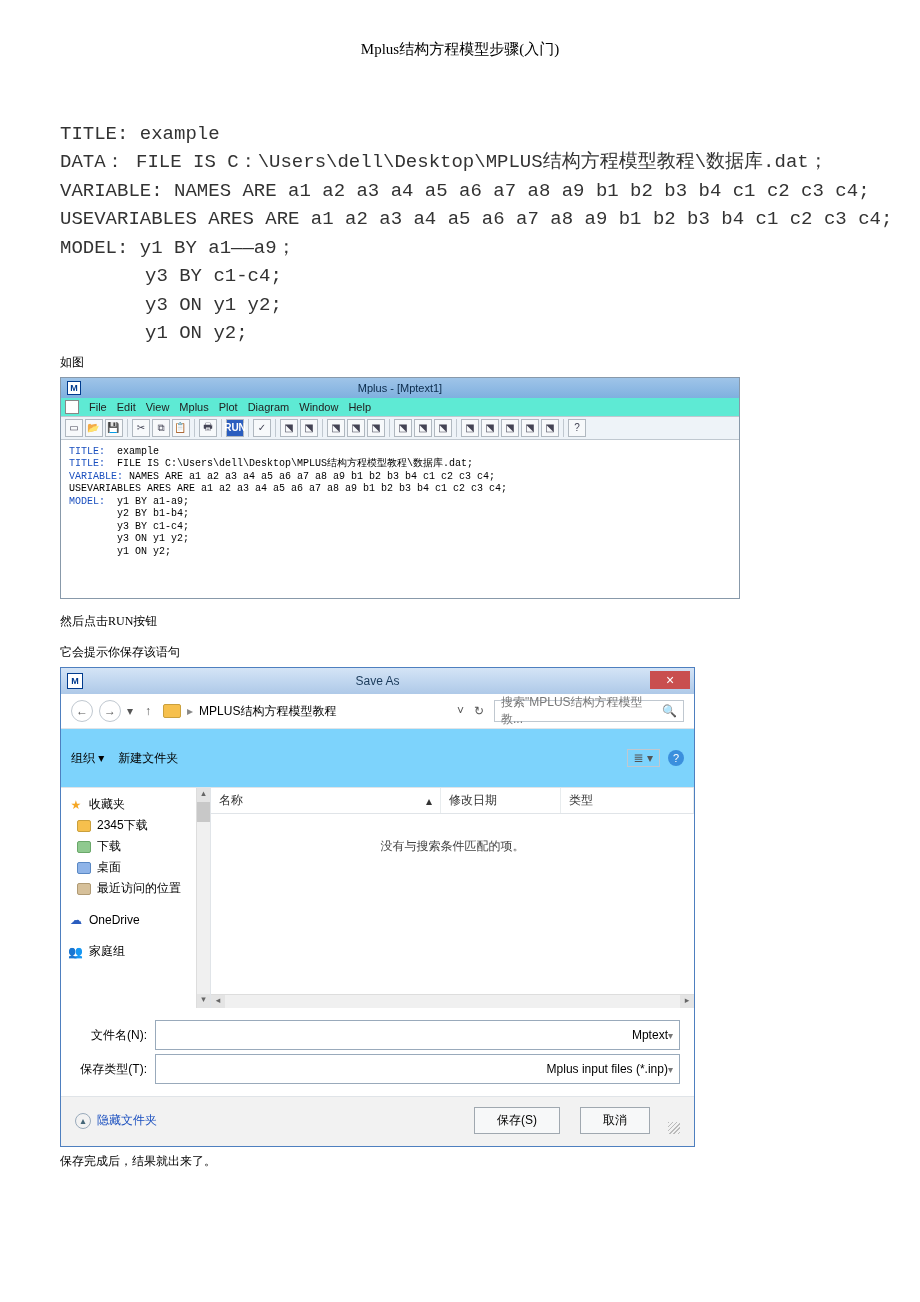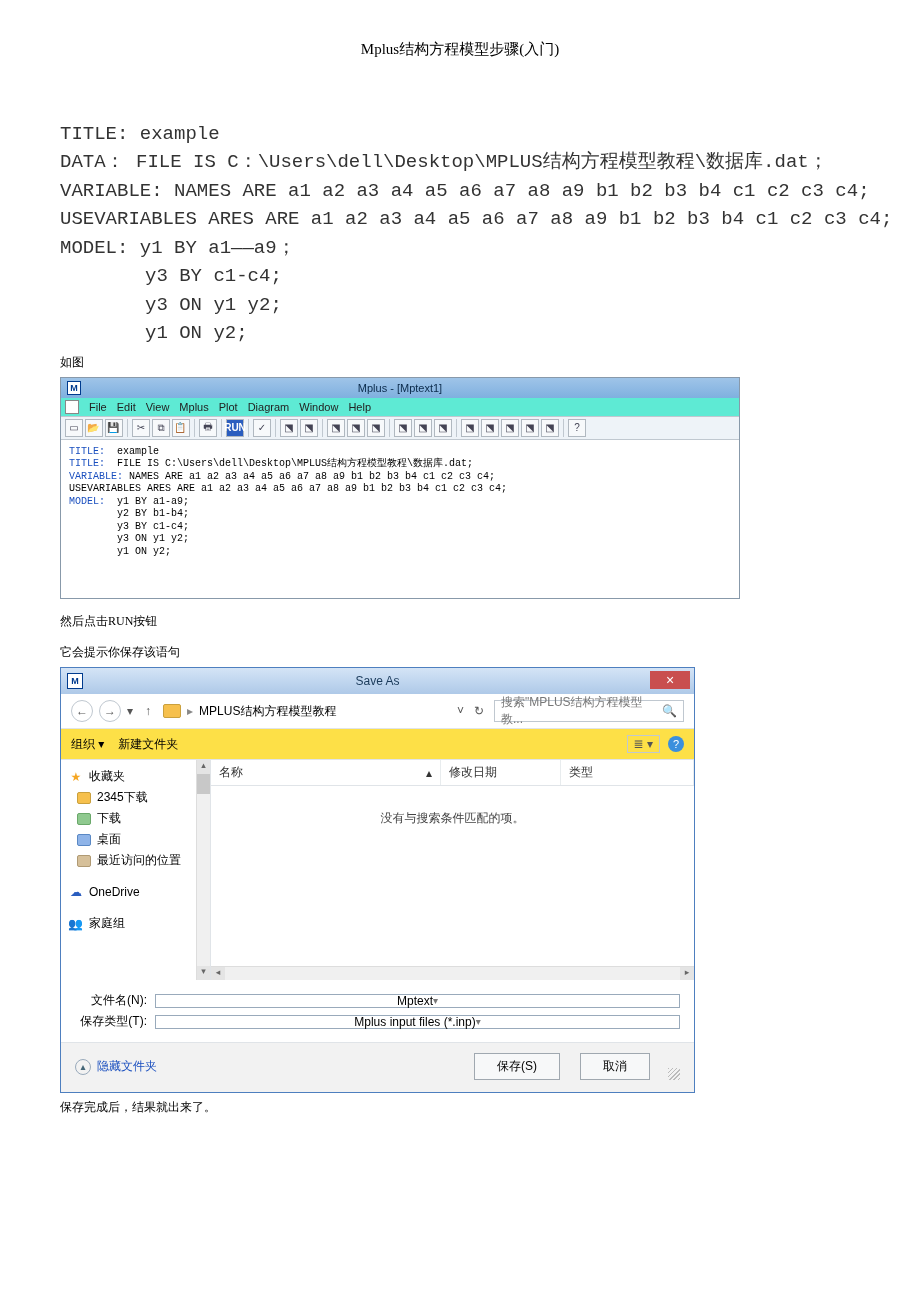--- a/index.html
+++ b/index.html
@@ -140,22 +140,22 @@
     width:18px;height:14px;background:#f6c04d;border:1px solid #caa03d;border-radius:2px;
   }
   .breadcrumb-sep{color:#888;}
   .nav-path { flex:1; display:flex;align-items:center;gap:6px;}
   .nav-dd { color:#555; }
   .nav-refresh{width:18px;text-align:center;color:#555;}
   .search-box {
     flex:0 0 190px;border:1px solid #c0c8d0;height:22px;display:flex;align-items:center;padding:0 6px;color:#777;justify-content:space-between;
   }
   .toolbar-row {
-    padding:6px 10px;display:flex;align-items:center;justify-content:space-between;
-    border-bottom:1px solid #e0e4e8;background:#fde047;
+    padding:20px 10px;display:flex;align-items:center;justify-content:space-between;
+    border-bottom:1px solid #e0e4e8;background:#7dd3fc;
   }
   .toolbar-row .left{display:flex;gap:14px;}
   .toolbar-row .right{display:flex;gap:8px;align-items:center;}
   .view-dd{border:1px solid #c0c8d0;padding:1px 6px;color:#555;display:flex;gap:6px;align-items:center;}
   .help-ic{width:16px;height:16px;border-radius:8px;background:#3b8fdd;color:#fff;display:flex;align-items:center;justify-content:center;font-size:11px;}
 
   .body-area{display:flex;height:220px;}
   .sidebar{
     width:150px;border-right:1px solid #e0e4e8;padding:6px 6px;overflow:hidden;position:relative;
   }
@@ -181,21 +181,21 @@
   .fh-date{flex:0 0 120px;}
   .fh-type{flex:1;}
   .empty-msg{text-align:center;color:#444;padding:24px 0;font-size:12px;}
   .h-scroll{position:absolute;left:0;right:0;bottom:0;height:14px;background:#f0f0f0;border-top:1px solid #ddd;display:flex;justify-content:space-between;}
   .h-scroll .arr{width:14px;text-align:center;font-size:9px;color:#666;background:#e4e4e4;}
 
   .fields{padding:8px 14px;}
   .field-row{display:flex;align-items:center;margin:4px 0;}
   .field-row label{width:80px;text-align:right;padding-right:8px;}
   .field-row .inp{
-    flex:1;border:1px solid #9ab;height:14px;padding:0 6px;display:flex;align-items:center;justify-content:center;
+    flex:1;border:1px solid #9ab;height:30px;padding:0 6px;display:flex;align-items:center;justify-content:flex-end;
   }
   .dd-ar{color:#777;font-size:10px;}
 
   .footer{
     display:flex;align-items:center;justify-content:space-between;
     padding:10px 14px 12px 14px;background:#f2f2f2;border-top:1px solid #e0e4e8;
   }
   .hide-folders{display:flex;align-items:center;gap:6px;color:#1a4fbf;}
   .hf-ic{width:16px;height:16px;border:1px solid #9ab;border-radius:8px;display:flex;align-items:center;justify-content:center;font-size:10px;color:#467;}
   .btn{

